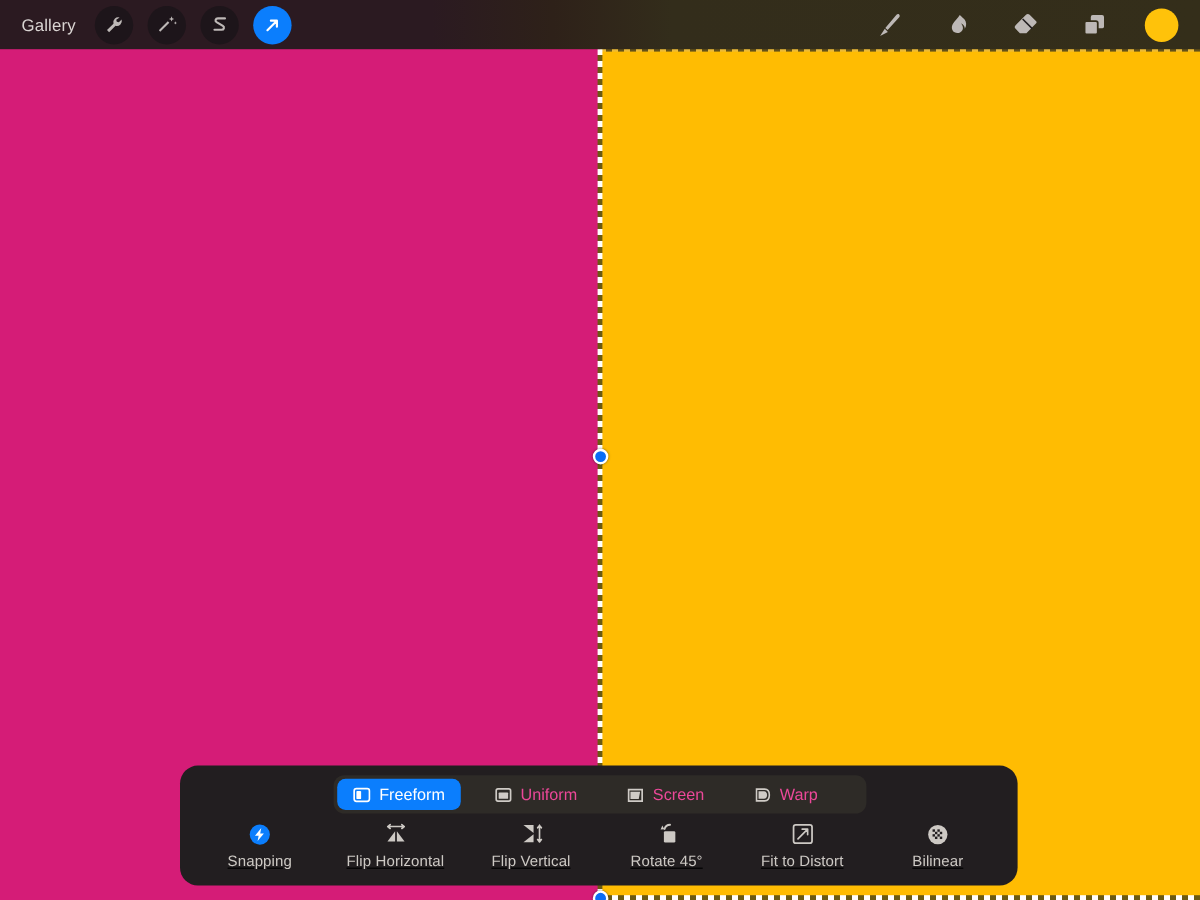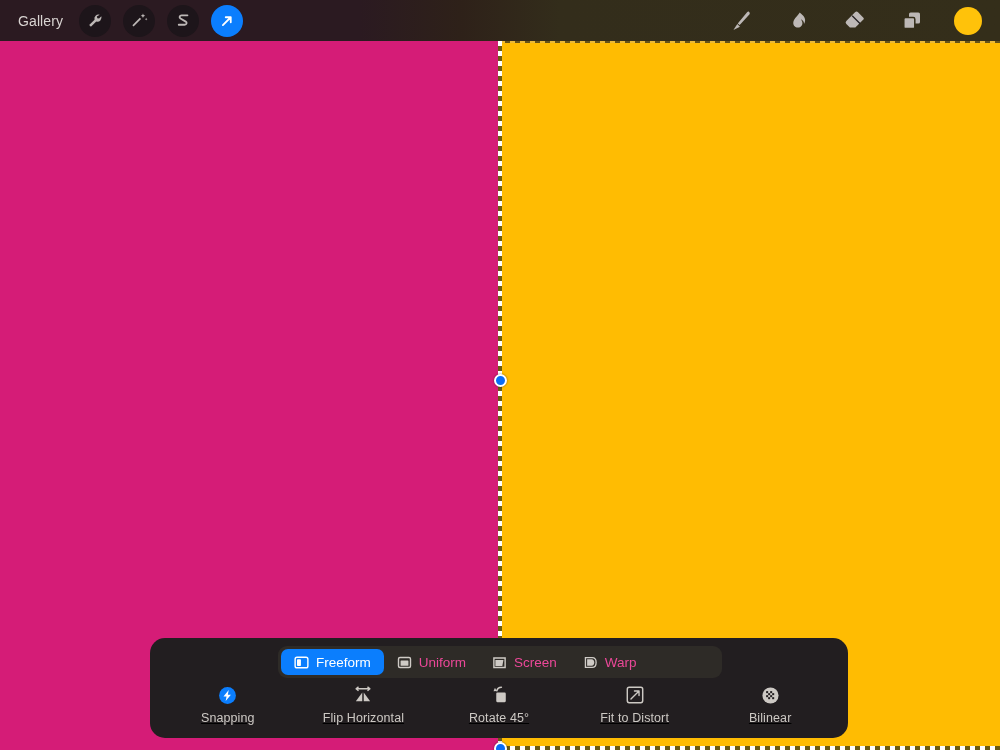--- a/index.html
+++ b/index.html
@@ -122,21 +122,21 @@
   }
   .segmented {
     position:absolute;
     left:128px; top:8px;
     width:444px; height:32px;
     background:#2e2b27;
     border-radius:9px;
     display:flex;
     align-items:stretch;
     padding:3px;
-    gap:0;
+    gap:15px;
   }
   .seg {
     flex:0 0 auto;
     display:flex; align-items:center;
     justify-content:center;
     gap:7px;
     border-radius:7px;
     padding:0 13px;
     color:#ec4899;
     font-size:13.5px;
@@ -336,20 +336,30 @@
         <span class="act-ico">
           <svg width="22" height="22" viewBox="0 0 24 24">
             <path d="M4.5 5.2h15M4.5 5.2l2.2-1.8M4.5 5.2l2.2 1.8M19.5 5.2l-2.2-1.8M19.5 5.2l-2.2 1.8" stroke="#cdc9c4" stroke-width="1.5" fill="none" stroke-linecap="round" stroke-linejoin="round"></path>
             <path d="M11.2 9.4v9.4H4.2z" fill="#cdc9c4"></path>
             <path d="M12.8 9.4v9.4h7z" fill="#cdc9c4"></path>
           </svg>
         </span>
         <span class="act-label">Flip Horizontal</span>
       </div>
 
+      <div class="act">
+        <span class="act-ico">
+          <svg width="22" height="22" viewBox="0 0 24 24">
+            <path d="M19.2 4.2v15M19.2 4.2l-1.7 2.2M19.2 4.2l1.7 2.2M19.2 19.2l-1.7-2.2M19.2 19.2l1.7-2.2" stroke="#cdc9c4" stroke-width="1.5" fill="none" stroke-linecap="round" stroke-linejoin="round"></path>
+            <path d="M4.6 3.8h9.2v7.4z" fill="#cdc9c4"></path>
+            <path d="M4.6 19.6h9.2v-7.4z" fill="#cdc9c4"></path>
+          </svg>
+        </span>
+        <span class="act-label">Flip Vertical</span>
+      </div>
 
       <div class="act">
         <span class="act-ico">
           <svg width="22" height="22" viewBox="0 0 24 24">
             <rect x="9" y="9.4" width="10.4" height="10.4" rx="1.2" fill="#cdc9c4"></rect>
             <path d="M9.6 7.4A5.2 5.2 0 0 1 14.6 3.6" stroke="#cdc9c4" stroke-width="1.7" fill="none" stroke-linecap="round"></path>
             <path d="M7.6 4.2 9.4 7.6 6 8" fill="#cdc9c4"></path>
           </svg>
         </span>
         <span class="act-label">Rotate 45°</span>

